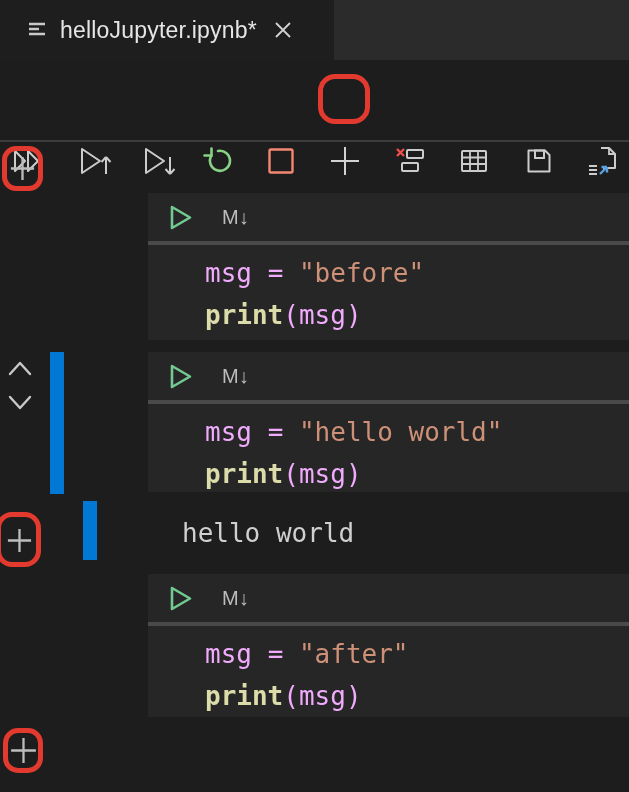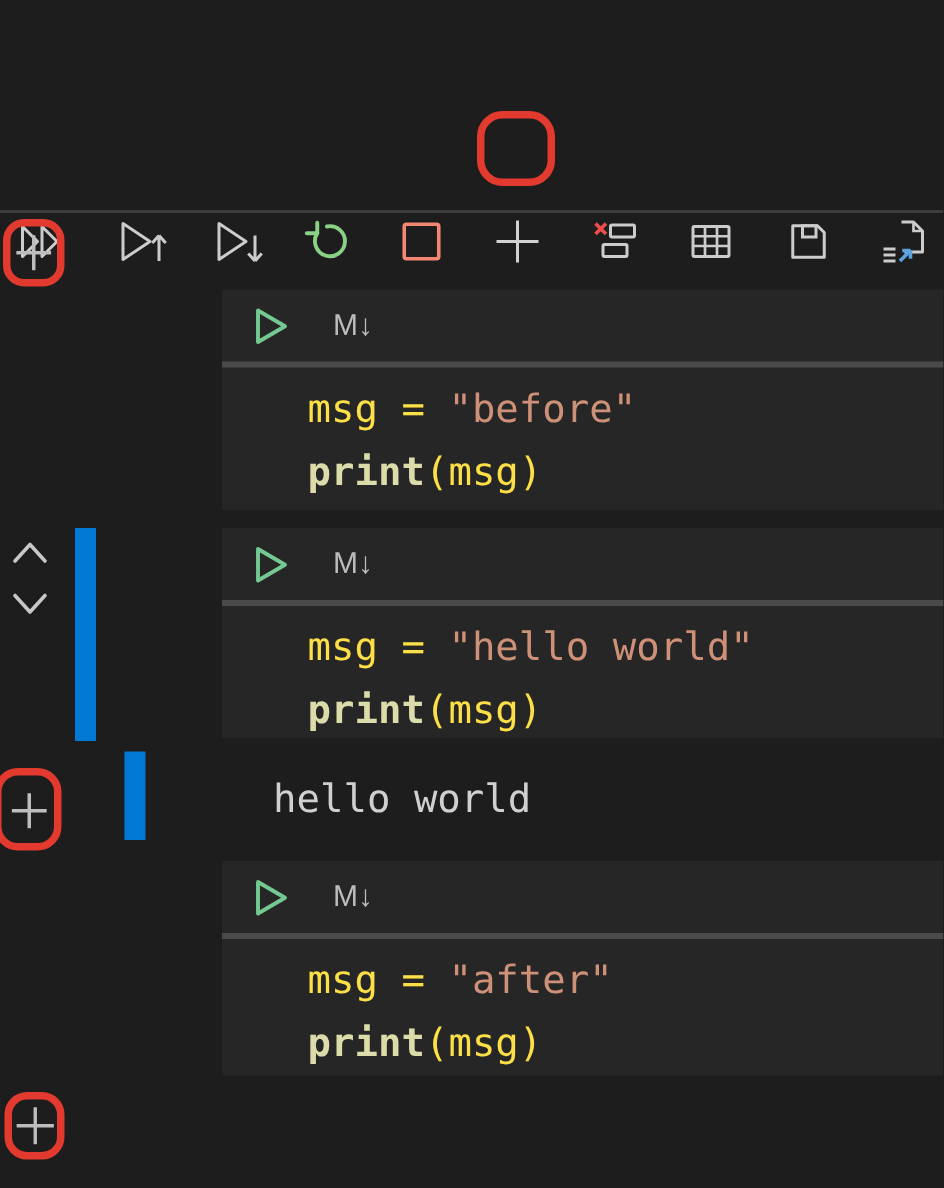--- a/index.html
+++ b/index.html
@@ -26,21 +26,21 @@
 
   
   .cell { position:absolute; left:148px; width:481px; background:#262626; }
   .cell-toolbar { height:48px; display:flex; align-items:center; padding-left:21px; }
   .lang-ind { margin-left:29px; color:#bcbcbc; font-size:20px; background:none; border:none; cursor:pointer;
               font-family:"Liberation Sans", sans-serif; }
   .run-btn { background:none; border:none; display:flex; cursor:pointer; padding:0; }
   .cell-code { border-top:4px solid #4a4a4a; padding:7px 0 0 57px;
                font-family:"DejaVu Sans Mono","Liberation Mono",monospace;
                font-size:26px; line-height:42px; white-space:pre; cursor:text; }
-  .tok-plain    { color:#fde047; }
+  .tok-plain    { color:#f0abfc; }
   .tok-string   { color:#ce9178; }
   .tok-function { color:#dcdcaa;font-weight:bold; }
 
   .exec { position:absolute; left:227px; color:#8f8f8f; font-size:24px;
           font-family:"DejaVu Sans Mono","Liberation Mono",monospace; }
 
   .bluebar { position:absolute; width:14px; background:#0078d4; }
 
   .output-row { position:absolute; left:148px; top:493px; width:481px; height:79px;
                 display:flex; align-items:center;margin-left:30px; }
@@ -48,20 +48,35 @@
                  font-family:"DejaVu Sans Mono","Liberation Mono",monospace; }
 
   .gutter-btn { position:absolute; background:none; border:none; padding:0; display:flex; cursor:pointer; }
   .chev { position:absolute; left:7px; background:none; border:none; padding:0; display:flex; cursor:pointer; }
 </style>
 </head>
 <body>
 
 <div class="stage">
 
+  <div class="tabbar">
+    <div class="tab">
+      <span class="tab-icon">
+        <svg width="22" height="24" viewBox="0 0 22 24">
+          <path d="M3 6 H19 M3 11 H13 M3 16 H19" stroke="#c9c9c9" stroke-width="2.6" fill="none"></path>
+        </svg>
+      </span>
+      <span class="tab-title">helloJupyter.ipynb*</span>
+      <span class="tab-close">
+        <svg width="20" height="20" viewBox="0 0 20 20">
+          <path d="M3 3 L17 17 M17 3 L3 17" stroke="#d2d2d2" stroke-width="1.8" fill="none"></path>
+        </svg>
+      </span>
+    </div>
+  </div>
 
   <div class="toolbar">
 
     <button class="tbtn" style="left:4px">
       <svg width="32" height="32" viewBox="0 0 32 32">
         <path d="M3 6 L13 16 L3 26 Z" fill="none" stroke="#cccccc" stroke-width="2" stroke-linejoin="round"></path>
         <path d="M16 6 L26 16 L16 26 Z" fill="none" stroke="#cccccc" stroke-width="2" stroke-linejoin="round"></path>
       </svg>
     </button>
 

